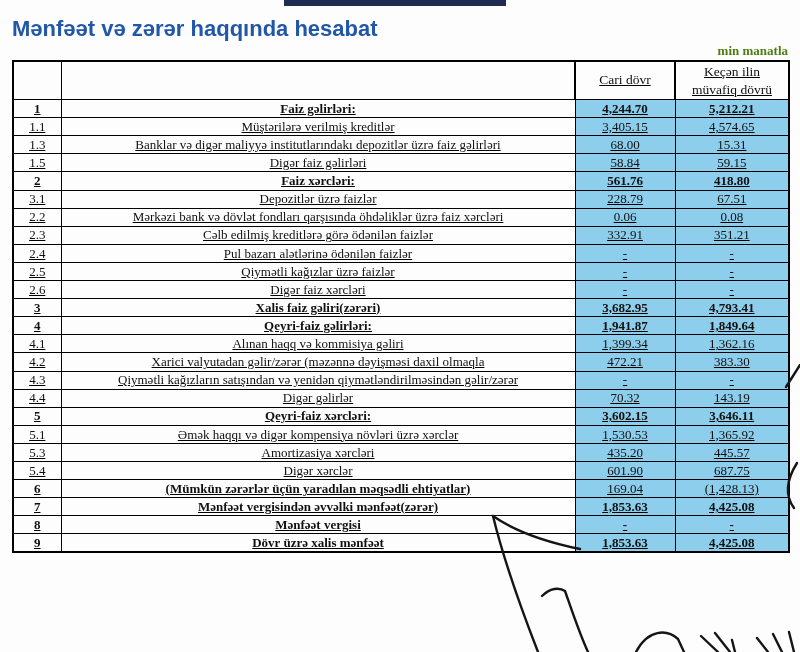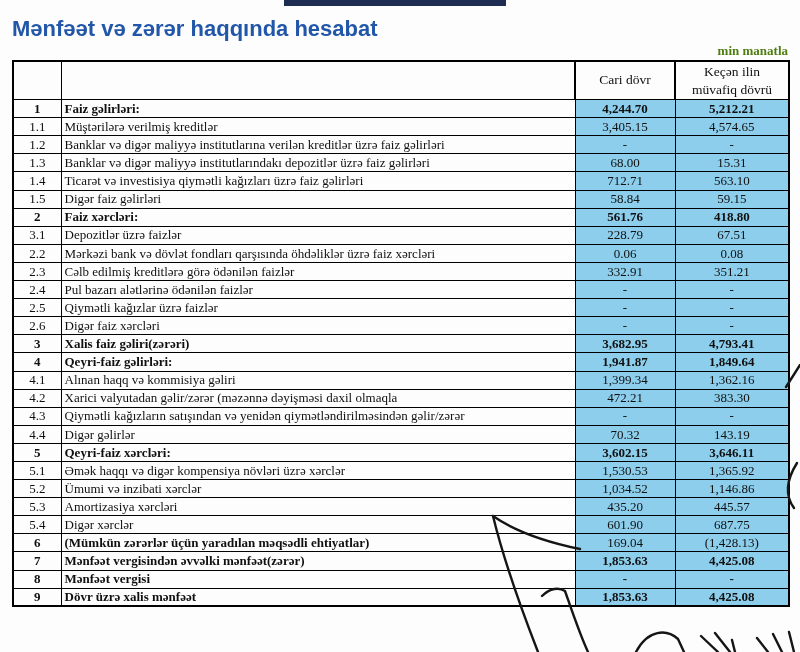--- a/index.html
+++ b/index.html
@@ -19,31 +19,32 @@
     font-size:22px; color:var(--accent-blue, #2156A8);
   }
   .unit-note {
     position:absolute; top:43px; right:12px;
     font-weight:bold; font-size:13px; color:#4d7c0f;
   }
   table.report {
     position:absolute; left:12px; top:60px; width:776px;
     border-collapse:collapse; table-layout:fixed;
     border:2px solid #000;
+    text-decoration:underline;
   }
   .report th, .report td {
     border:1px solid #000; font-size:13px; line-height:1.05;
     padding:0 3px; white-space:nowrap; overflow:hidden; color:#101010;
   }
   .report th { height:37px; font-weight:normal; font-size:13.5px; text-align:center; }
   .report th.h-cur  { border-left:2px solid #000; }
   .report th.h-prev { border-left:2px solid #000; white-space:normal; line-height:1.3; padding:1px 8px;border-radius:13px; }
   .report td { height:18.1px; }
   .c-num   { text-align:center; }
-  .c-label { text-align:left; padding-left:4px; border-right:2px solid #000; }
+  .c-label { text-align:center; padding-left:4px; border-right:2px solid #000; }
   .val     { text-align:center; background:var(--cell-fill, #8CCEEC); }
   .c-cur   { border-left:2px solid #000; border-right:2px solid #000;margin-left:35px; }
   .c-prev  { border-left:2px solid #000; }
   .b { font-weight:bold; }
   .crack-overlay {
     position:absolute; left:0; top:0; width:800px; height:652px;
     pointer-events:none;
   }
 </style>
 </head>
@@ -77,38 +78,26 @@
         <td class="c-cur val b">4,244.70</td>
         <td class="c-prev val b">5,212.21</td>
       </tr>
       <tr>
         <td class="c-num">1.1</td>
         <td class="c-label">Müştərilərə verilmiş kreditlər</td>
         <td class="c-cur val">3,405.15</td>
         <td class="c-prev val">4,574.65</td>
       </tr>
       <tr>
-        <td class="c-num">1.2</td>
-        <td class="c-label">Banklar və digər maliyyə institutlarına verilən kreditlər üzrə faiz gəlirləri</td>
-        <td class="c-cur val">-</td>
-        <td class="c-prev val">-</td>
-      </tr>
-      <tr>
         <td class="c-num">1.3</td>
         <td class="c-label">Banklar və digər maliyyə institutlarındakı depozitlər üzrə faiz gəlirləri</td>
         <td class="c-cur val">68.00</td>
         <td class="c-prev val">15.31</td>
       </tr>
       <tr>
-        <td class="c-num">1.4</td>
-        <td class="c-label">Ticarət və investisiya qiymətli kağızları üzrə faiz gəlirləri</td>
-        <td class="c-cur val">712.71</td>
-        <td class="c-prev val">563.10</td>
-      </tr>
-      <tr>
         <td class="c-num">1.5</td>
         <td class="c-label">Digər faiz gəlirləri</td>
         <td class="c-cur val">58.84</td>
         <td class="c-prev val">59.15</td>
       </tr>
       <tr>
         <td class="c-num b">2</td>
         <td class="c-label b">Faiz xərcləri:</td>
         <td class="c-cur val b">561.76</td>
         <td class="c-prev val b">418.80</td>
@@ -189,26 +178,20 @@
         <td class="c-num b">5</td>
         <td class="c-label b">Qeyri-faiz xərcləri:</td>
         <td class="c-cur val b">3,602.15</td>
         <td class="c-prev val b">3,646.11</td>
       </tr>
       <tr>
         <td class="c-num">5.1</td>
         <td class="c-label">Əmək haqqı və digər kompensiya növləri üzrə xərclər</td>
         <td class="c-cur val">1,530.53</td>
         <td class="c-prev val">1,365.92</td>
-      </tr>
-      <tr>
-        <td class="c-num">5.2</td>
-        <td class="c-label">Ümumi və inzibati xərclər</td>
-        <td class="c-cur val">1,034.52</td>
-        <td class="c-prev val">1,146.86</td>
       </tr>
       <tr>
         <td class="c-num">5.3</td>
         <td class="c-label">Amortizasiya xərcləri</td>
         <td class="c-cur val">435.20</td>
         <td class="c-prev val">445.57</td>
       </tr>
       <tr>
         <td class="c-num">5.4</td>
         <td class="c-label">Digər xərclər</td>

